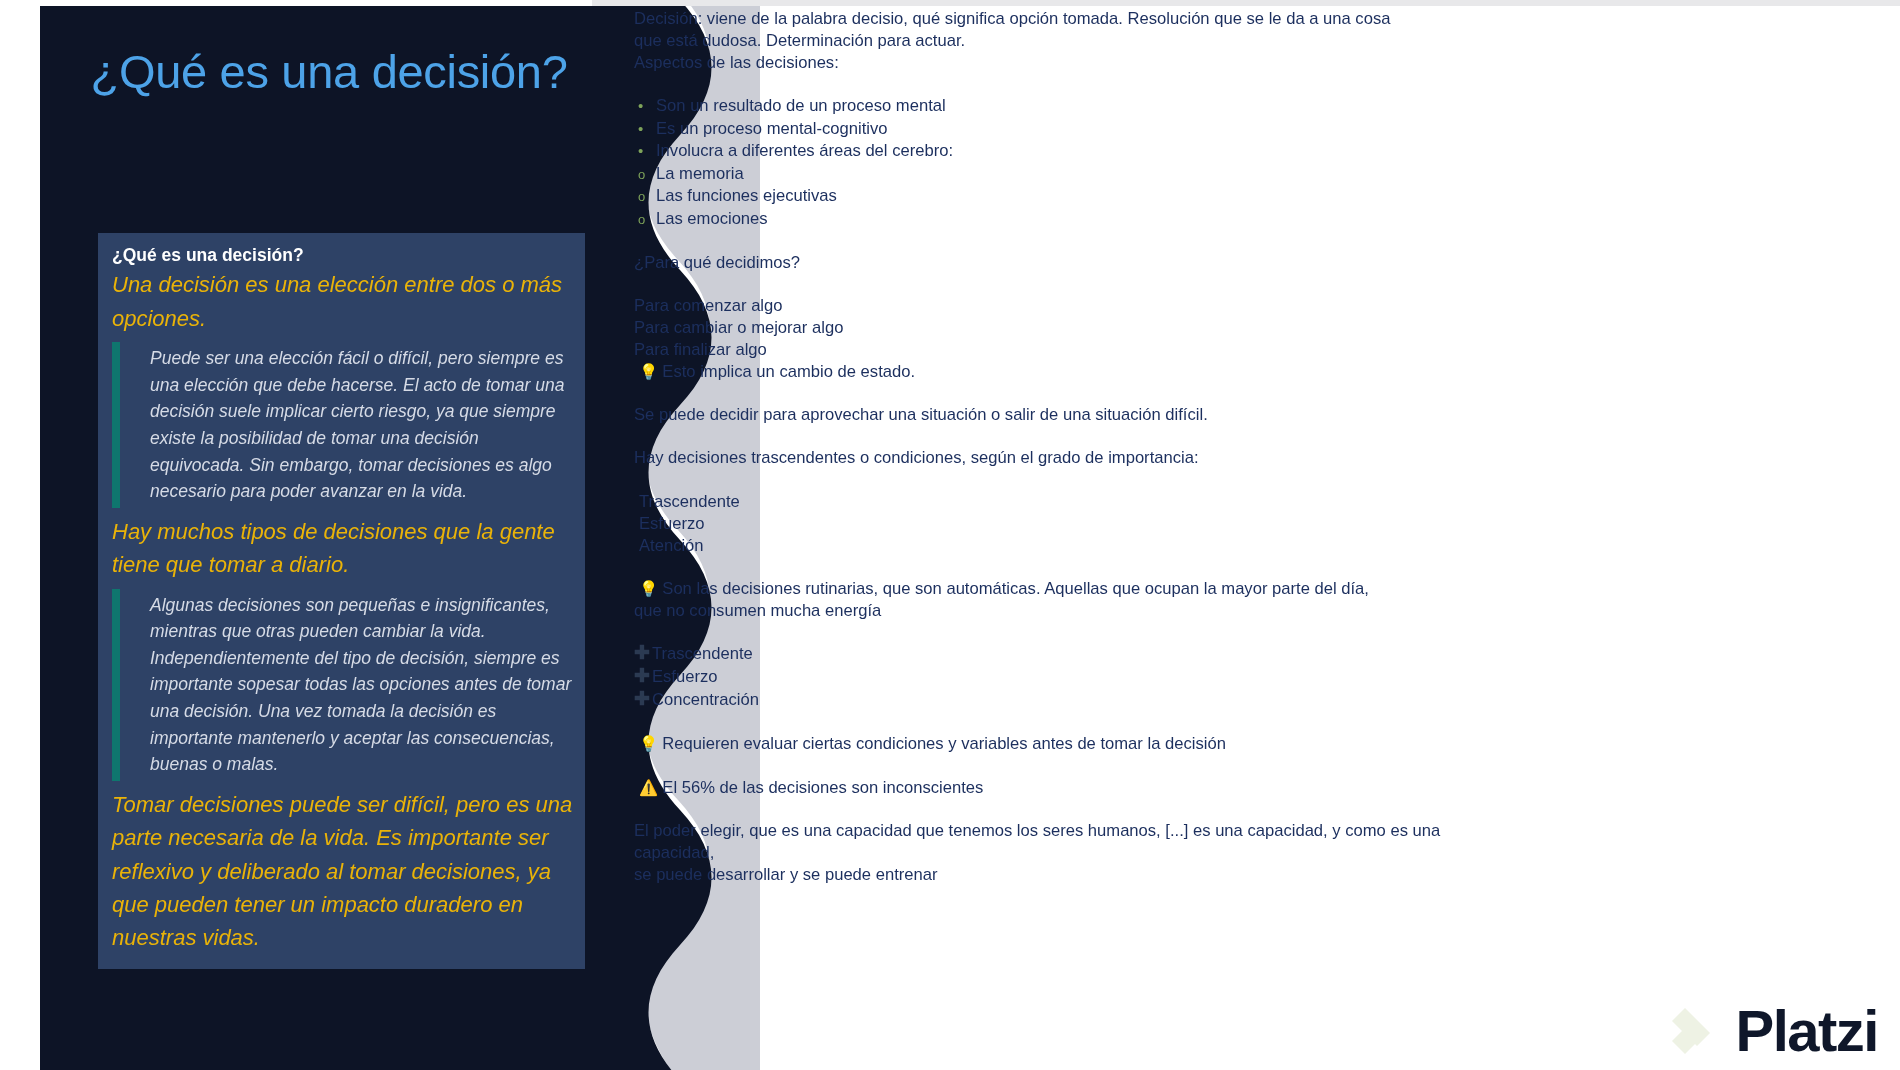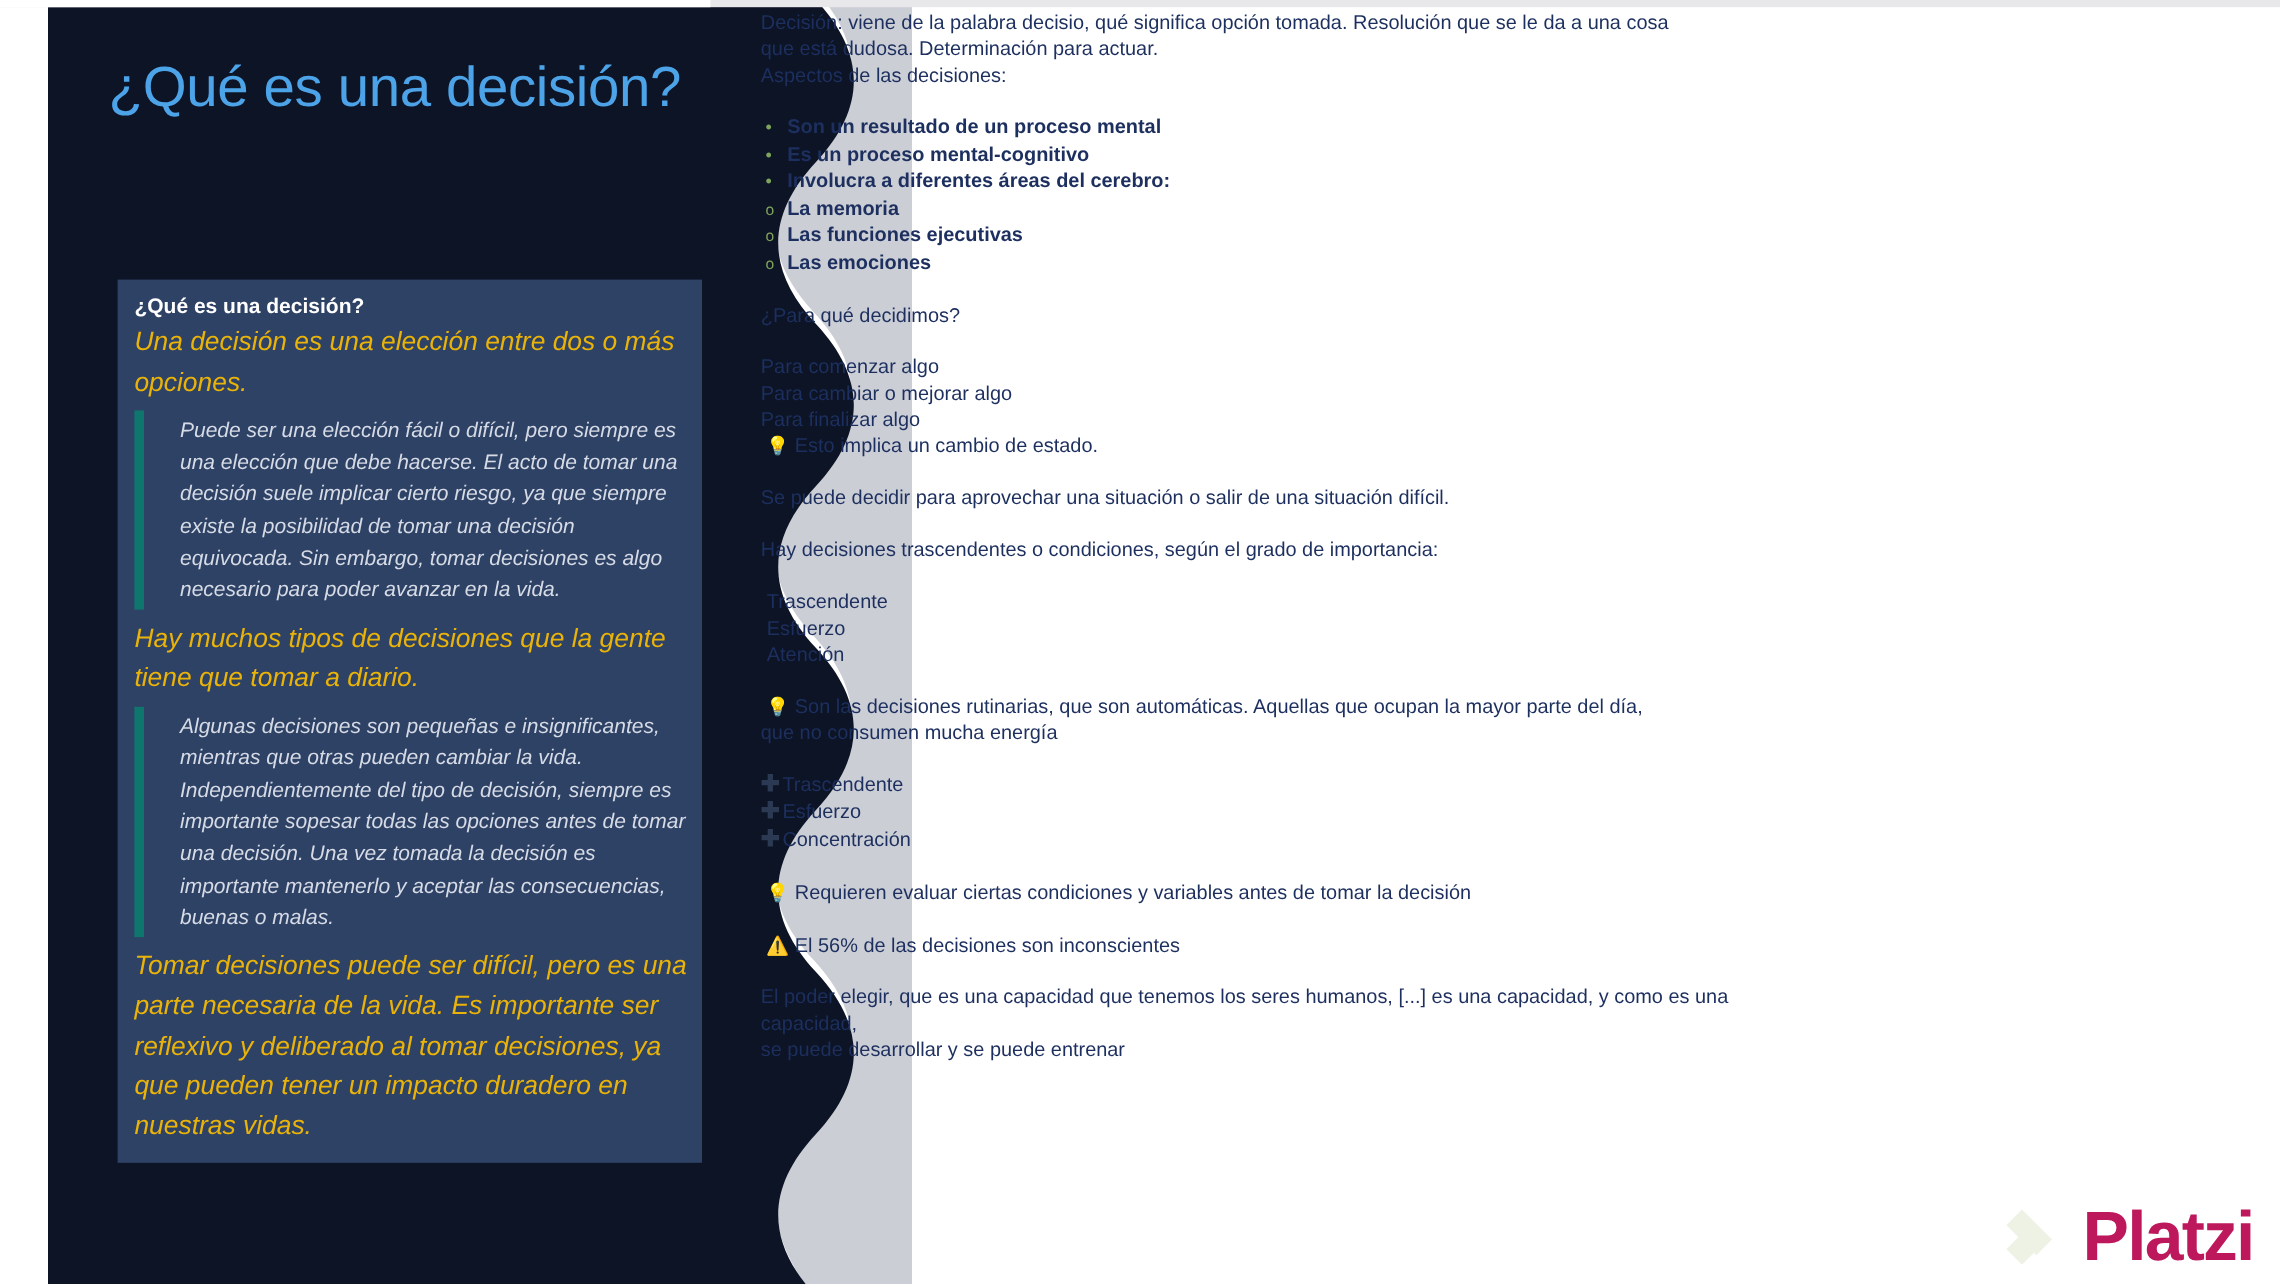--- a/index.html
+++ b/index.html
@@ -134,21 +134,21 @@
   }
   .bullet-mark {
     width: 22px;
     flex: 0 0 22px;
     color: #7ea35a;
     font-size: 15px;
     text-align: left;
     padding-left: 4px;
   }
   .bullet-mark.hollow { font-size: 13px; }
-  .bullet-text { flex: 1; font-weight: bold; }
+  .bullet-text { flex: 1; }
 
   .plus-row {
     display: flex;
     align-items: baseline;
     line-height: 1.38;
   }
   .plus-mark {
     flex: 0 0 18px;
     font-size: 19px;
     font-weight: 700;
@@ -168,21 +168,21 @@
     position: absolute;
     right: 22px; bottom: 8px;
     display: flex;
     align-items: center;
     gap: 10px;
     z-index: 9;
     pointer-events: none;
   }
   .wm-text {
     font-size: 58px;
-    color: #be185d;
+    color: #0f172a;
     font-weight: 600;
     letter-spacing: -1.5px;
     line-height: 1;
   }
 </style>
 </head>
 <body>
 
 <div id="page">
 

